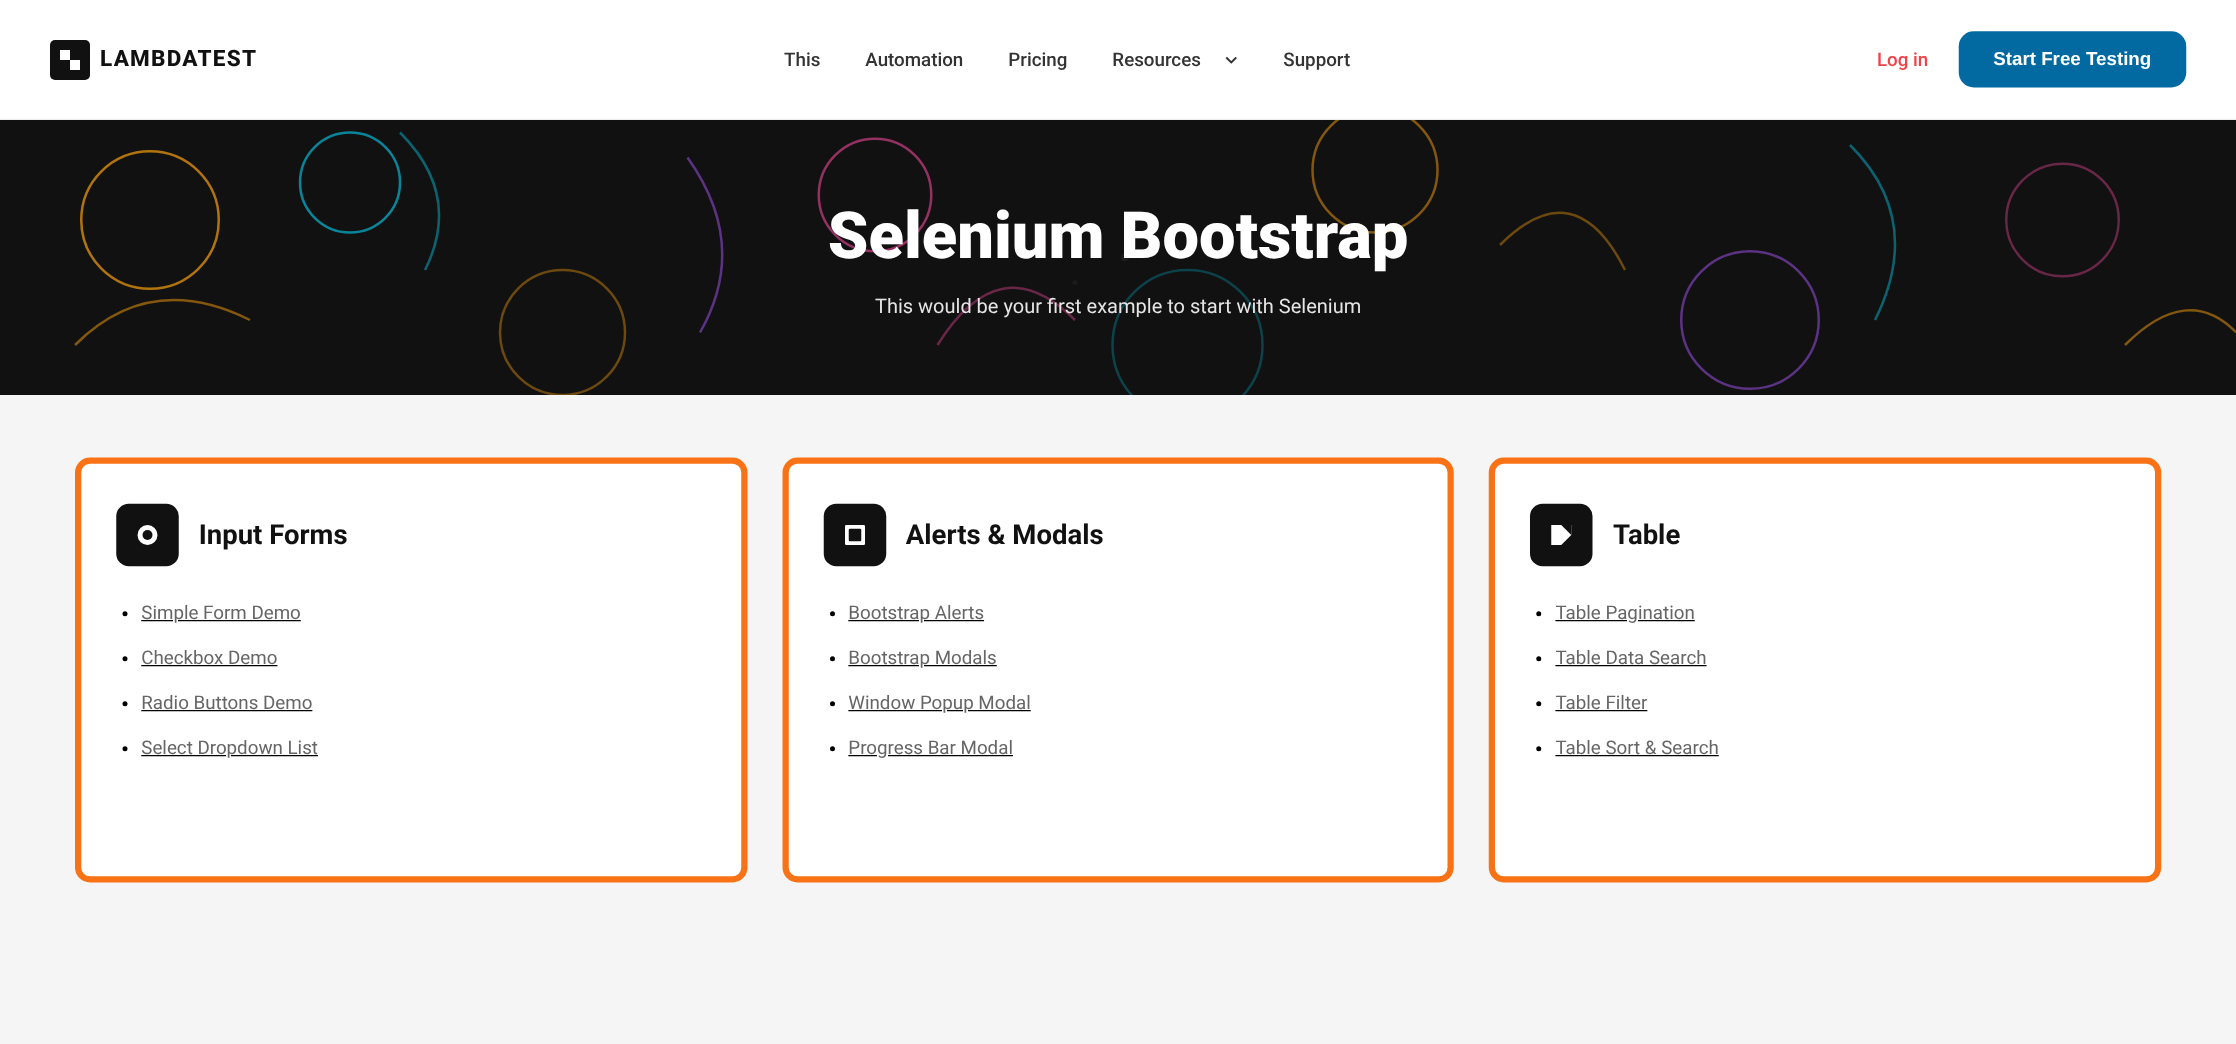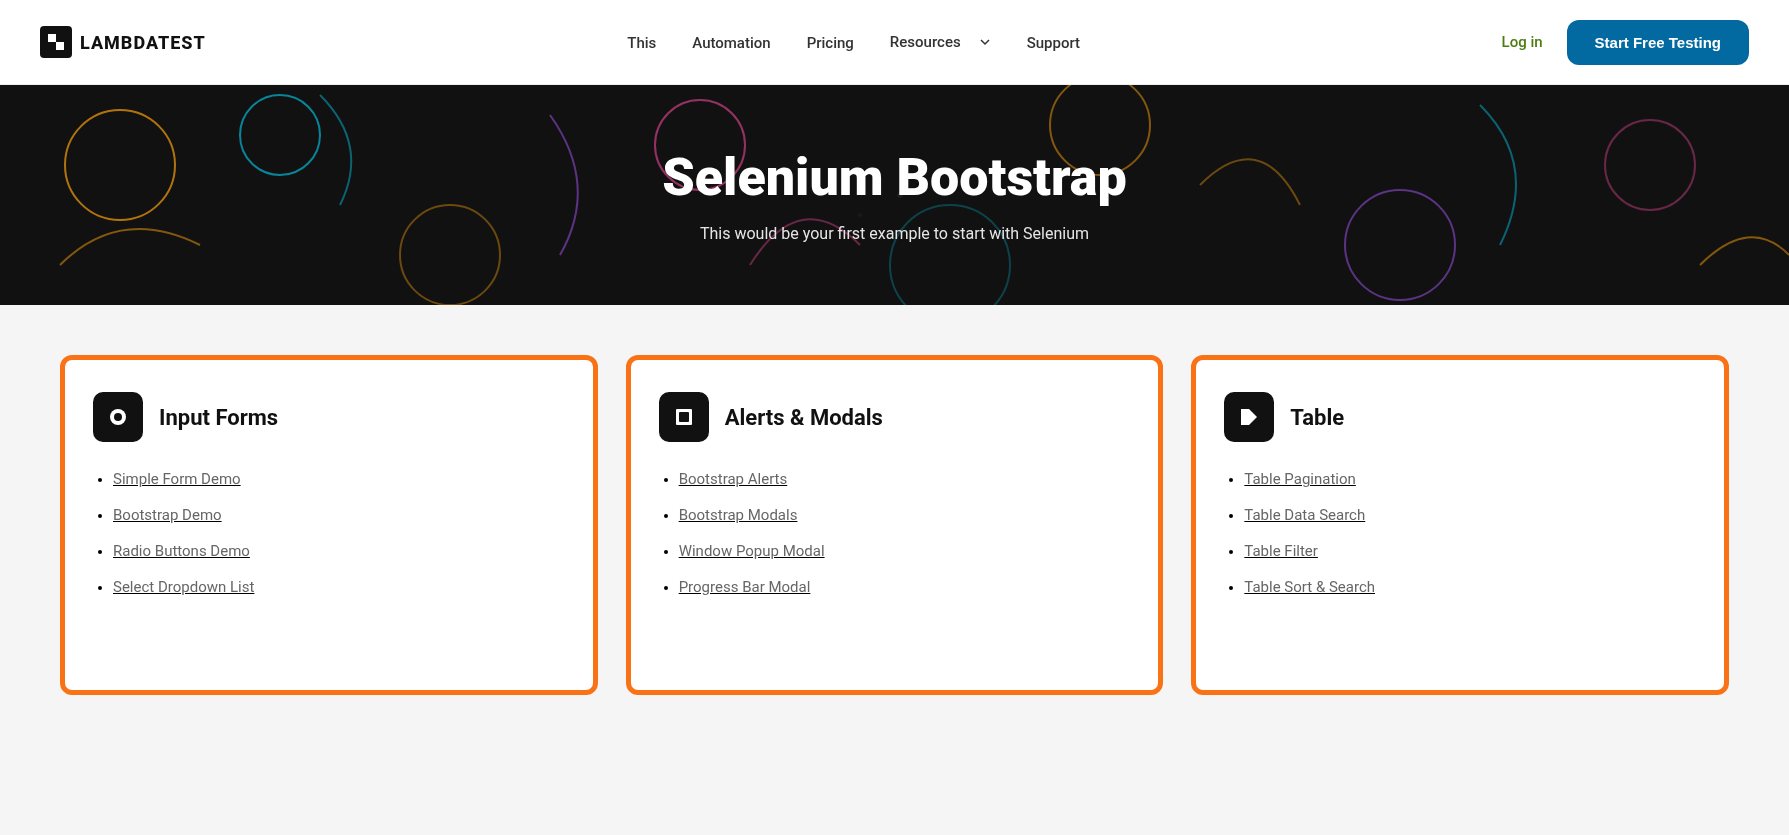--- a/index.html
+++ b/index.html
@@ -5,21 +5,21 @@
     * { margin: 0; padding: 0; box-sizing: border-box; }
     body { font-family: -apple-system, BlinkMacSystemFont, 'Segoe UI', Roboto, sans-serif; background: #f5f5f5; }
 
     
     nav {
       background: #fff;
       display: flex;
       align-items: center;
       justify-content: space-between;
       padding: 0 40px;
-      height: 85px;
+      height: 96px;
       border-bottom: 1px solid #eee;
       position: relative;
       z-index: 10;
     }
     .nav-logo {
       display: flex;
       align-items: center;
       gap: 8px;
       font-weight: 800;
       font-size: 18px;
@@ -42,21 +42,21 @@
     .nav-links .resources { display: flex; align-items: center; gap: 18px; }
     .nav-links .resources svg { width: 12px; height: 12px; }
     .nav-right {
       display: flex;
       align-items: center;
       gap: 24px;
     }
     .nav-login {
       font-size: 15px;
       font-weight: 500;
-      color: #4d7c0f;
+      color: #ef4444;
       text-decoration: none;
     }
     .btn-cta {
       background: #0369a1;
       color: #fff;
       font-weight: 700;
       font-size: 15px;
       padding: 14px 28px;
       border: none;
       border-radius: 12px;
@@ -239,21 +239,21 @@
             <circle cx="12" cy="12" r="4" fill="#111"></circle>
           </svg>
         </div>
         <h2 class="card-title">Input Forms</h2>
       </div>
       <ul class="card-list">
         <li>
           <a href="#">Simple Form Demo</a>
         </li>
         <li>
-          <a href="#">Bootstrap Demo</a>
+          <a href="#">Checkbox Demo</a>
         </li>
         <li>
           <a href="#">Radio Buttons Demo</a>
         </li>
         <li>
           <a href="#">Select Dropdown List</a>
         </li>
       </ul>
     </div>
 

